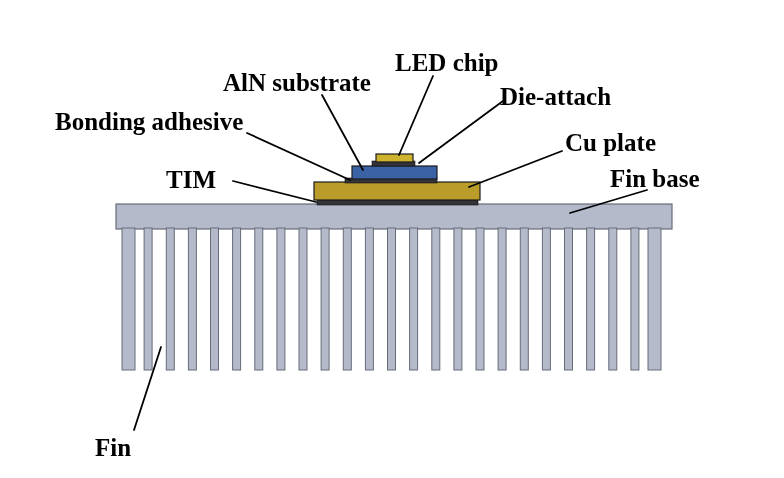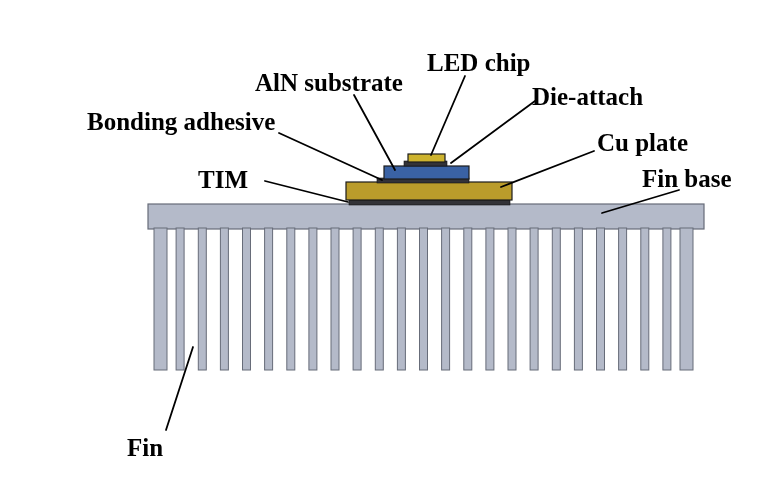--- a/index.html
+++ b/index.html
@@ -9,21 +9,20 @@
     width: 784px;
     height: 478px;
     overflow: hidden;
     font-family: "Liberation Serif", "DejaVu Serif", serif;
   }
   .canvas-wrap {
     position: relative;
     width: 692px;
     height: 478px;
     background: #ffffff;
-    padding-left: 32px;
   }
   svg { display: block; }
   .leader {
     stroke: #000000;
     stroke-width: 1.8;
     stroke-linecap: round;
   }
   .layer-outline {
     stroke: #1c1c1c;
     stroke-width: 1.2;

